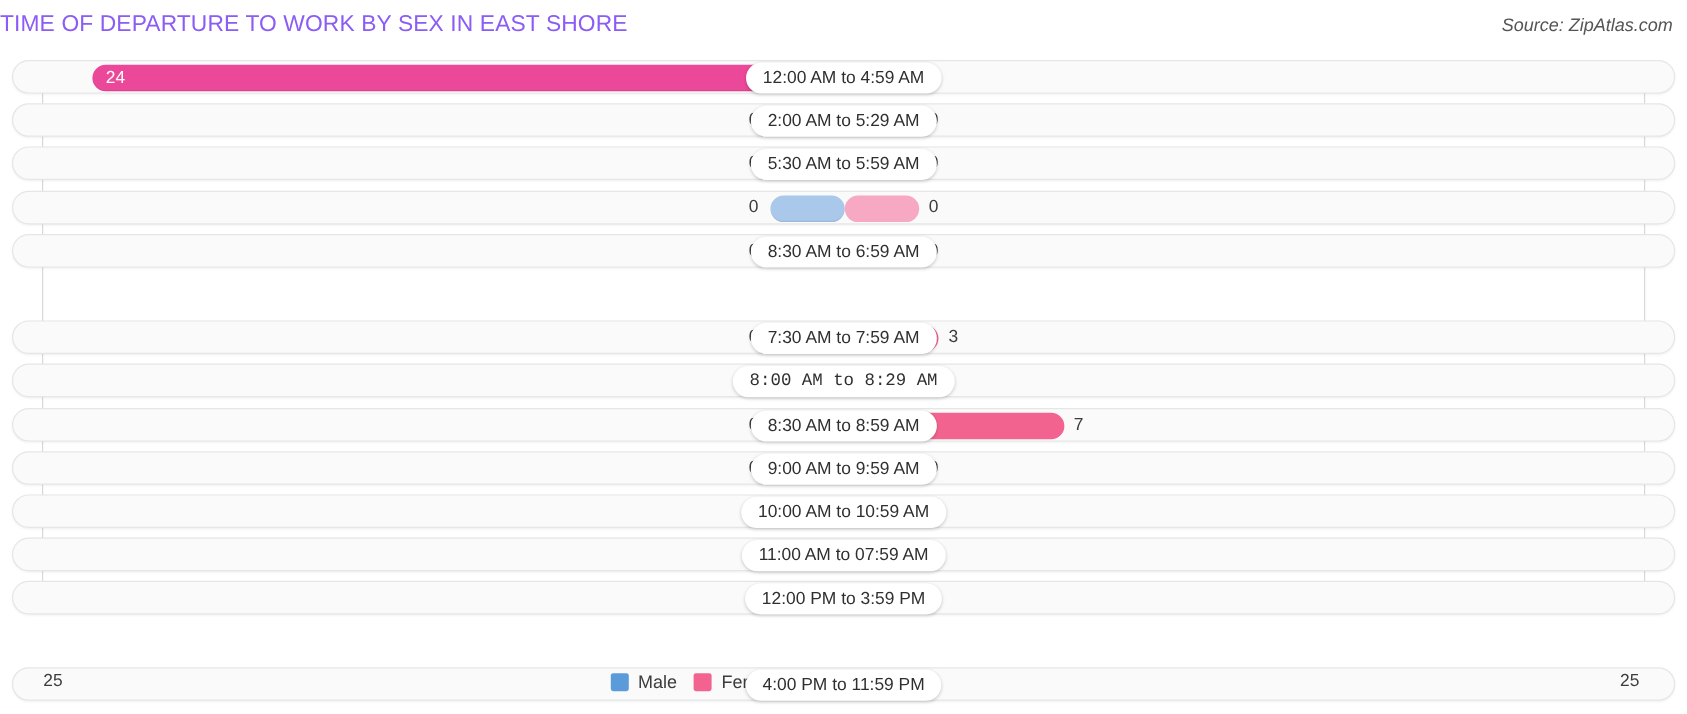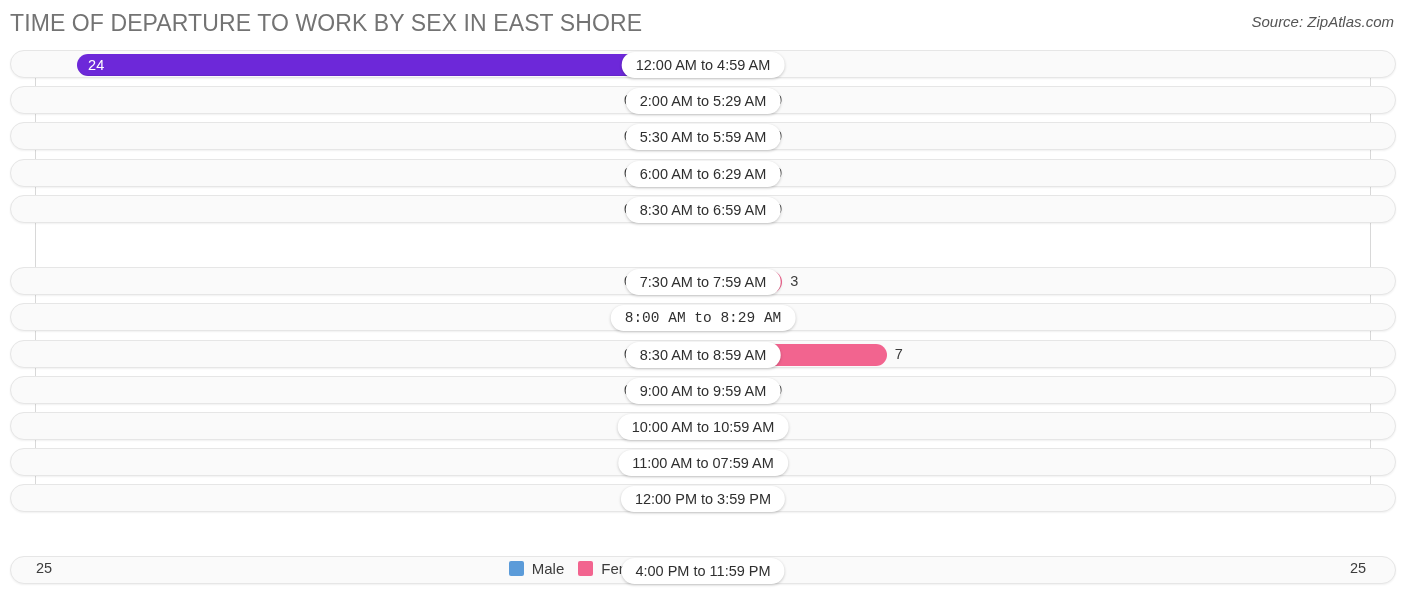--- a/index.html
+++ b/index.html
@@ -8,23 +8,23 @@
     width: 1406px; height: 595px;
     background: #ffffff;
     font-family: "Liberation Sans", sans-serif;
     overflow: hidden;
   }
   .page { position: relative; width: 1406px; height: 595px; background: #fff; }
 
   
   .header { position: absolute; left: 0; top: 0; width: 1406px; height: 44px; }
   .title {
-    position: absolute; left: 10px; top: 10px;
-    font-size: 23px; letter-spacing: .1px;
-    color: #737373; white-space: nowrap;
+    position: absolute; left: 0; top: 10px;
+    font-size: 19px; letter-spacing: .1px;
+    color: #8b5cf6; white-space: nowrap;
   }
   .source {
     position: absolute; right: 12px; top: 13px;
     font-size: 15px; font-style: italic; color: #555;
     white-space: nowrap;
   }
 
   
   .plot { position: absolute; left: 0; top: 44px; width: 1406px; height: 508px; }
 
@@ -52,21 +52,21 @@
     font-size: 14.5px; color: #3c3c3c; white-space: nowrap;
   }
   .val.male   { text-align: right; }
   .val.female { text-align: left; }
 
   
   .bar {
     position: absolute; top: 3px; height: 22px; border-radius: 11px;
   }
   .bar.male {
-    background: #6d28d9;
+    background: #ec4899;
     box-shadow: inset 0 -1px 0 rgba(0,0,0,.07);
   }
   .bar.male.zero   { background: #aac8ea; }
   .bar.female      { background: #f2648f; }
   .bar.female.zero { background: #f7a8c2; }
 
   
   .bar .inlabel {
     position: absolute; left: 11px; top: 50%; transform: translateY(-50%);
     color: #ffffff; font-size: 14.5px; white-space: nowrap;
@@ -144,21 +144,20 @@
           <div class="val female" style="left: 763px;">0</div>
           <div class="pill">5:30 AM to 5:59 AM</div>
         </div>
       </div>
       <div class="row" style="top: 114.6px;">
         <div class="inner">
           <div class="val male" style="right: 763px;">0</div>
           <div class="bar male zero" style="left: 631px; width: 62px;"></div>
           <div class="bar female zero" style="left: 693px; width: 62px;"></div>
           <div class="val female" style="left: 763px;">0</div>
-          <div class="pill">6:00 AM to 6:29 AM</div>
         </div>
       </div>
       <div class="row" style="top: 150.8px;">
         <div class="inner">
           <div class="val male" style="right: 763px;">0</div>
           <div class="bar male zero" style="left: 631px; width: 62px;"></div>
           <div class="bar female zero" style="left: 693px; width: 62px;"></div>
           <div class="val female" style="left: 763px;">0</div>
           <div class="pill">8:30 AM to 6:59 AM</div>
         </div>

